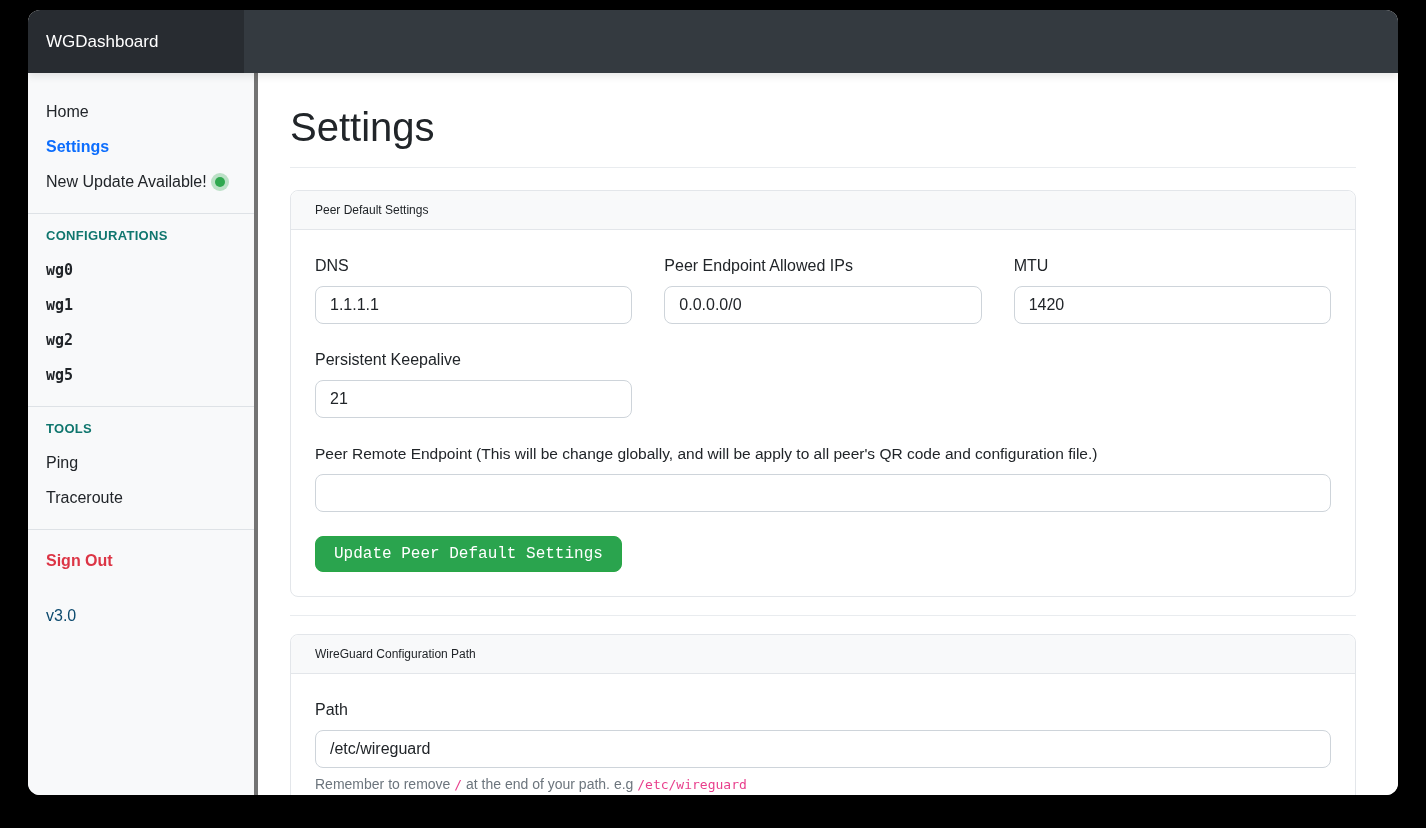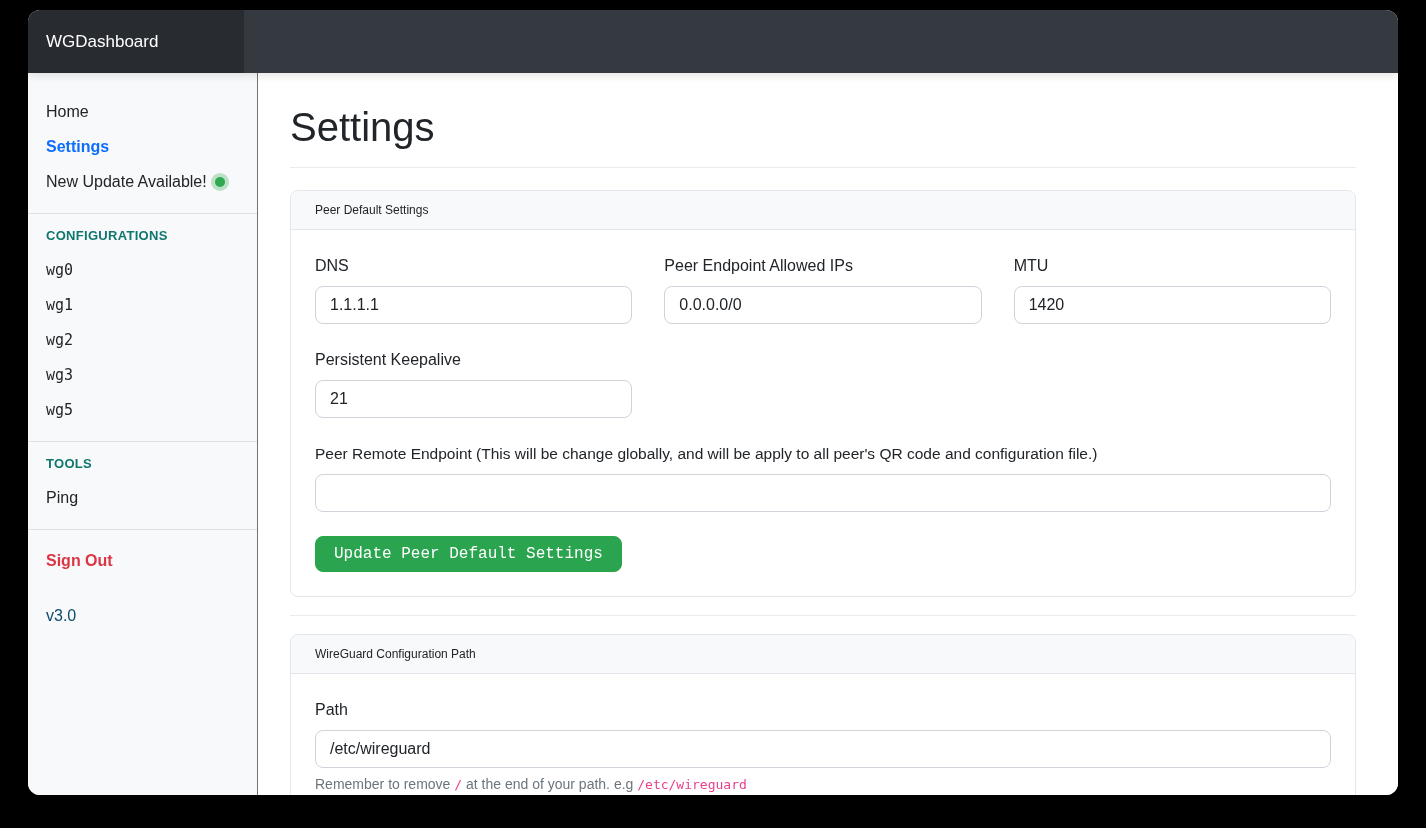--- a/index.html
+++ b/index.html
@@ -17,30 +17,30 @@
   .topbar { height: 63px; display: flex; flex-shrink: 0; position: relative; z-index: 5;
             box-shadow: 0 3px 8px rgba(0,0,0,0.10); }
   .brand-area { width: 216px; background: #282c31; color: #fff; display: flex;
                 align-items: center; padding-left: 18px; font-size: 17px; }
   .topbar-rest { flex: 1; background: #343a40; }
 
   
   .body-row { flex: 1; display: flex; min-height: 0; }
 
   .sidebar { width: 230px; flex-shrink: 0; background: #f8f9fa;
-             border-right: 1px solid #737373; padding: 22px 18px 0 18px;
+             border-right: 4px solid #737373; padding: 22px 18px 0 18px;
              font-size: 16px; color: #212529; }
   .nav-item { padding: 8px 0; margin-bottom: 1px; cursor: pointer; display: flex; align-items: center; }
   .nav-item.active { color: #0d6efd; font-weight: 700; }
   .update-dot { display: inline-block; width: 10px; height: 10px; border-radius: 50%;
                 background: #2fa84f; margin-left: 8px;
                 box-shadow: 0 0 0 4px rgba(47,168,79,0.30); }
   .sidebar-divider { border: none; border-top: 1px solid #dee2e6; margin: 14px -18px; }
   .section-title { font-size: 13px; color: #0f766e; letter-spacing: 0.3px; margin: 4px 0 10px; font-weight: bold; }
-  .mono-item { font-family: "DejaVu Sans Mono", monospace; font-size: 15px; padding: 8px 0; margin-bottom: 1px; cursor: pointer; }
+  .mono-item { font-family: "DejaVu Sans Mono", monospace; font-size: 15px; padding: 8px 0; margin-bottom: 1px; cursor: pointer; font-weight: bold; }
   .tool-item { padding: 8px 0; margin-bottom: 1px; cursor: pointer; }
   .signout { color: #dc3545; font-weight: 700; padding: 8px 0; cursor: pointer; }
   .version { font-size: 16px; color: #0c4a6e; margin-top: 29px; }
 
   
   .main { flex: 1; background: #fff; padding: 30px 42px 0 32px; overflow: hidden; }
   .page-title { font-size: 40px; font-weight: 500; color: #212529; line-height: 1.2;
                 margin-bottom: 16px; }
   .title-rule { border: none; border-top: 1px solid #e9ecef; margin-bottom: 22px; }
 
@@ -93,27 +93,27 @@
         <span>New Update Available!</span>
         <span class="update-dot"></span>
       </div>
 
       <hr class="sidebar-divider">
 
       <div class="section-title">CONFIGURATIONS</div>
       <div class="mono-item">wg0</div>
       <div class="mono-item">wg1</div>
       <div class="mono-item">wg2</div>
-      <div class="mono-item">wg3</div>
       <div class="mono-item">wg5</div>
 
       <hr class="sidebar-divider">
 
       <div class="section-title">TOOLS</div>
       <div class="tool-item">Ping</div>
+      <div class="tool-item">Traceroute</div>
 
       <hr class="sidebar-divider">
 
       <div class="signout">Sign Out</div>
       <div class="version">v3.0</div>
     </div>
 
     <div class="main">
       <div class="page-title">Settings</div>
       <hr class="title-rule">

